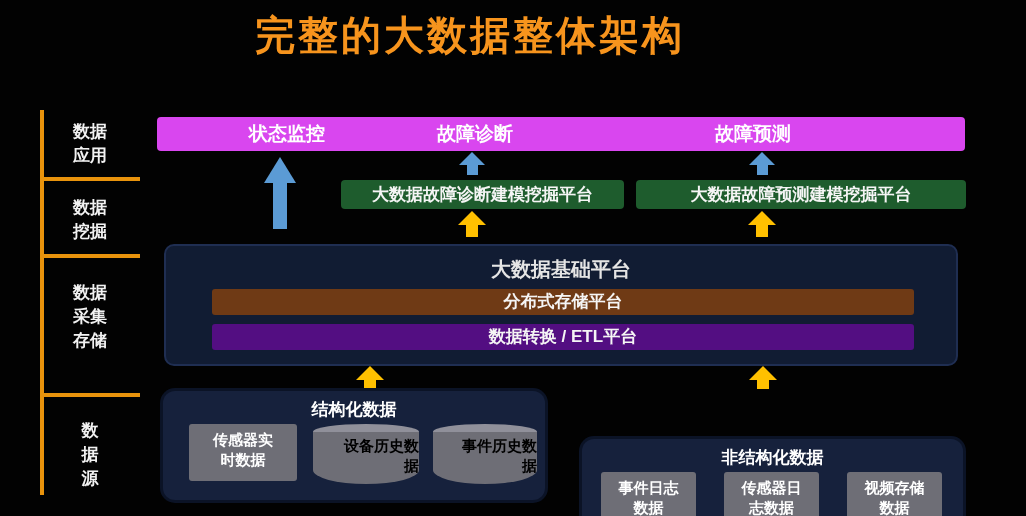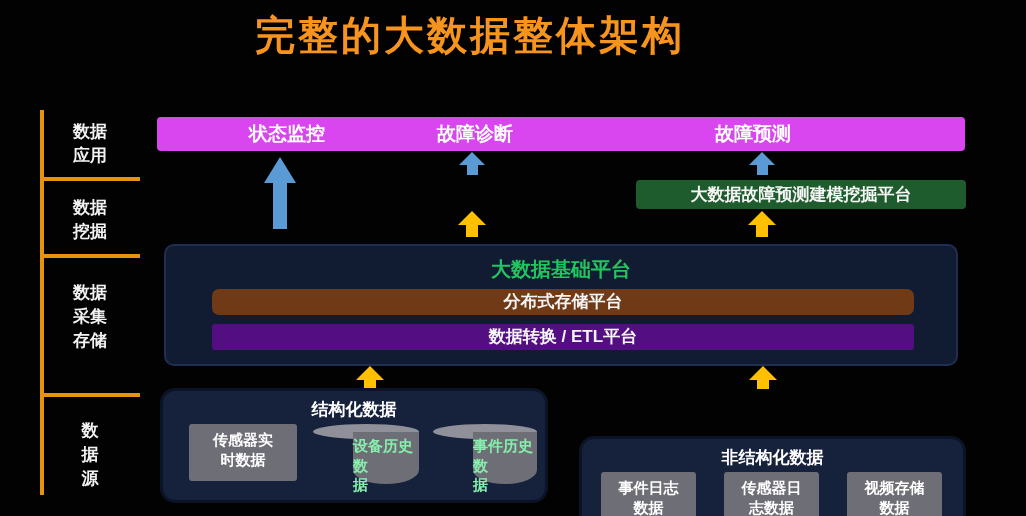--- a/index.html
+++ b/index.html
@@ -33,39 +33,39 @@
 
   
   .green-box{
     top:180px;height:29px;background:#1E5C2D;border-radius:4px;
     text-align:center;line-height:29px;font-size:17px;font-weight:bold;color:#F5F5F5;
   }
 
   
   .foundation{left:164px;top:244px;width:794px;height:122px;background:#111C33;
     border:2px solid #1F2E52;border-radius:10px;box-sizing:border-box;}
-  .foundation-title{left:0;top:10px;width:100%;text-align:center;font-size:20px;font-weight:bold;color:#22c55e;}
+  .foundation-title{left:0;top:10px;width:100%;text-align:center;font-size:20px;font-weight:bold;color:#e5e5e5;}
   .inner-bar{
     left:46px;width:702px;height:26px;border-radius:3px;text-align:center;
     line-height:26px;font-size:17px;font-weight:bold;color:#F5F5F5;
   }
-  .bar-storage{top:43px;background:#6F3A15;border-radius:7px;}
+  .bar-storage{top:43px;background:#6F3A15;}
   .bar-etl{top:78px;background:#530E82;}
 
   
   .src-box{top:391px;height:109px;background:#16213C;border-radius:12px;box-shadow:0 0 0 3px #0B1326;}
   .src-title{left:0;top:7px;width:100%;text-align:center;font-size:17px;font-weight:bold;color:#FFF;}
   .src-item{
     background:#6E6E76;border-radius:3px;text-align:center;color:#FFF;
     font-size:15px;font-weight:bold;line-height:1.3;padding-top:6px;box-sizing:border-box;
   }
   .cyl-top{height:15px;border-radius:50%;background:#90909A;}
   .cyl-body{
     background:#6E6E76;border-radius:0 0 50% 50% / 0 0 14px 14px;
-    text-align:left;color:#86efac;font-size:15px;font-weight:bold;line-height:1.3;padding-top:4px;box-sizing:border-box;margin-left:40px;
+    text-align:right;color:#000000;font-size:15px;font-weight:bold;line-height:1.3;padding-top:4px;box-sizing:border-box;
   }
 
   
   .arrow .head{width:0;height:0;margin:0 auto;}
   .arrow .shaft{margin:0 auto;}
   .blue .head{border-bottom-color:#5B9BD5;}
   .blue .shaft{background:#5B9BD5;}
   .gold .head{border-bottom-color:#FFC000;}
   .gold .shaft{background:#FFC000;}
 </style>
@@ -104,20 +104,21 @@
   </div>
   <div class="abs arrow blue" style="left:459px;top:152px;width:26px;">
     <div class="head" style="border-left:13px solid transparent;border-right:13px solid transparent;border-bottom:13px solid #5B9BD5;"></div>
     <div class="shaft" style="width:11px;height:10px;"></div>
   </div>
   <div class="abs arrow blue" style="left:749px;top:152px;width:26px;">
     <div class="head" style="border-left:13px solid transparent;border-right:13px solid transparent;border-bottom:13px solid #5B9BD5;"></div>
     <div class="shaft" style="width:11px;height:10px;"></div>
   </div>
 
+  <div class="abs green-box" style="left:341px;width:283px;">大数据故障诊断建模挖掘平台</div>
   <div class="abs green-box" style="left:636px;width:330px;">大数据故障预测建模挖掘平台</div>
 
   <div class="abs arrow gold" style="left:458px;top:211px;width:28px;">
     <div class="head" style="border-left:14px solid transparent;border-right:14px solid transparent;border-bottom:14px solid #FFC000;"></div>
     <div class="shaft" style="width:12px;height:12px;"></div>
   </div>
   <div class="abs arrow gold" style="left:748px;top:211px;width:28px;">
     <div class="head" style="border-left:14px solid transparent;border-right:14px solid transparent;border-bottom:14px solid #FFC000;"></div>
     <div class="shaft" style="width:12px;height:12px;"></div>
   </div>

